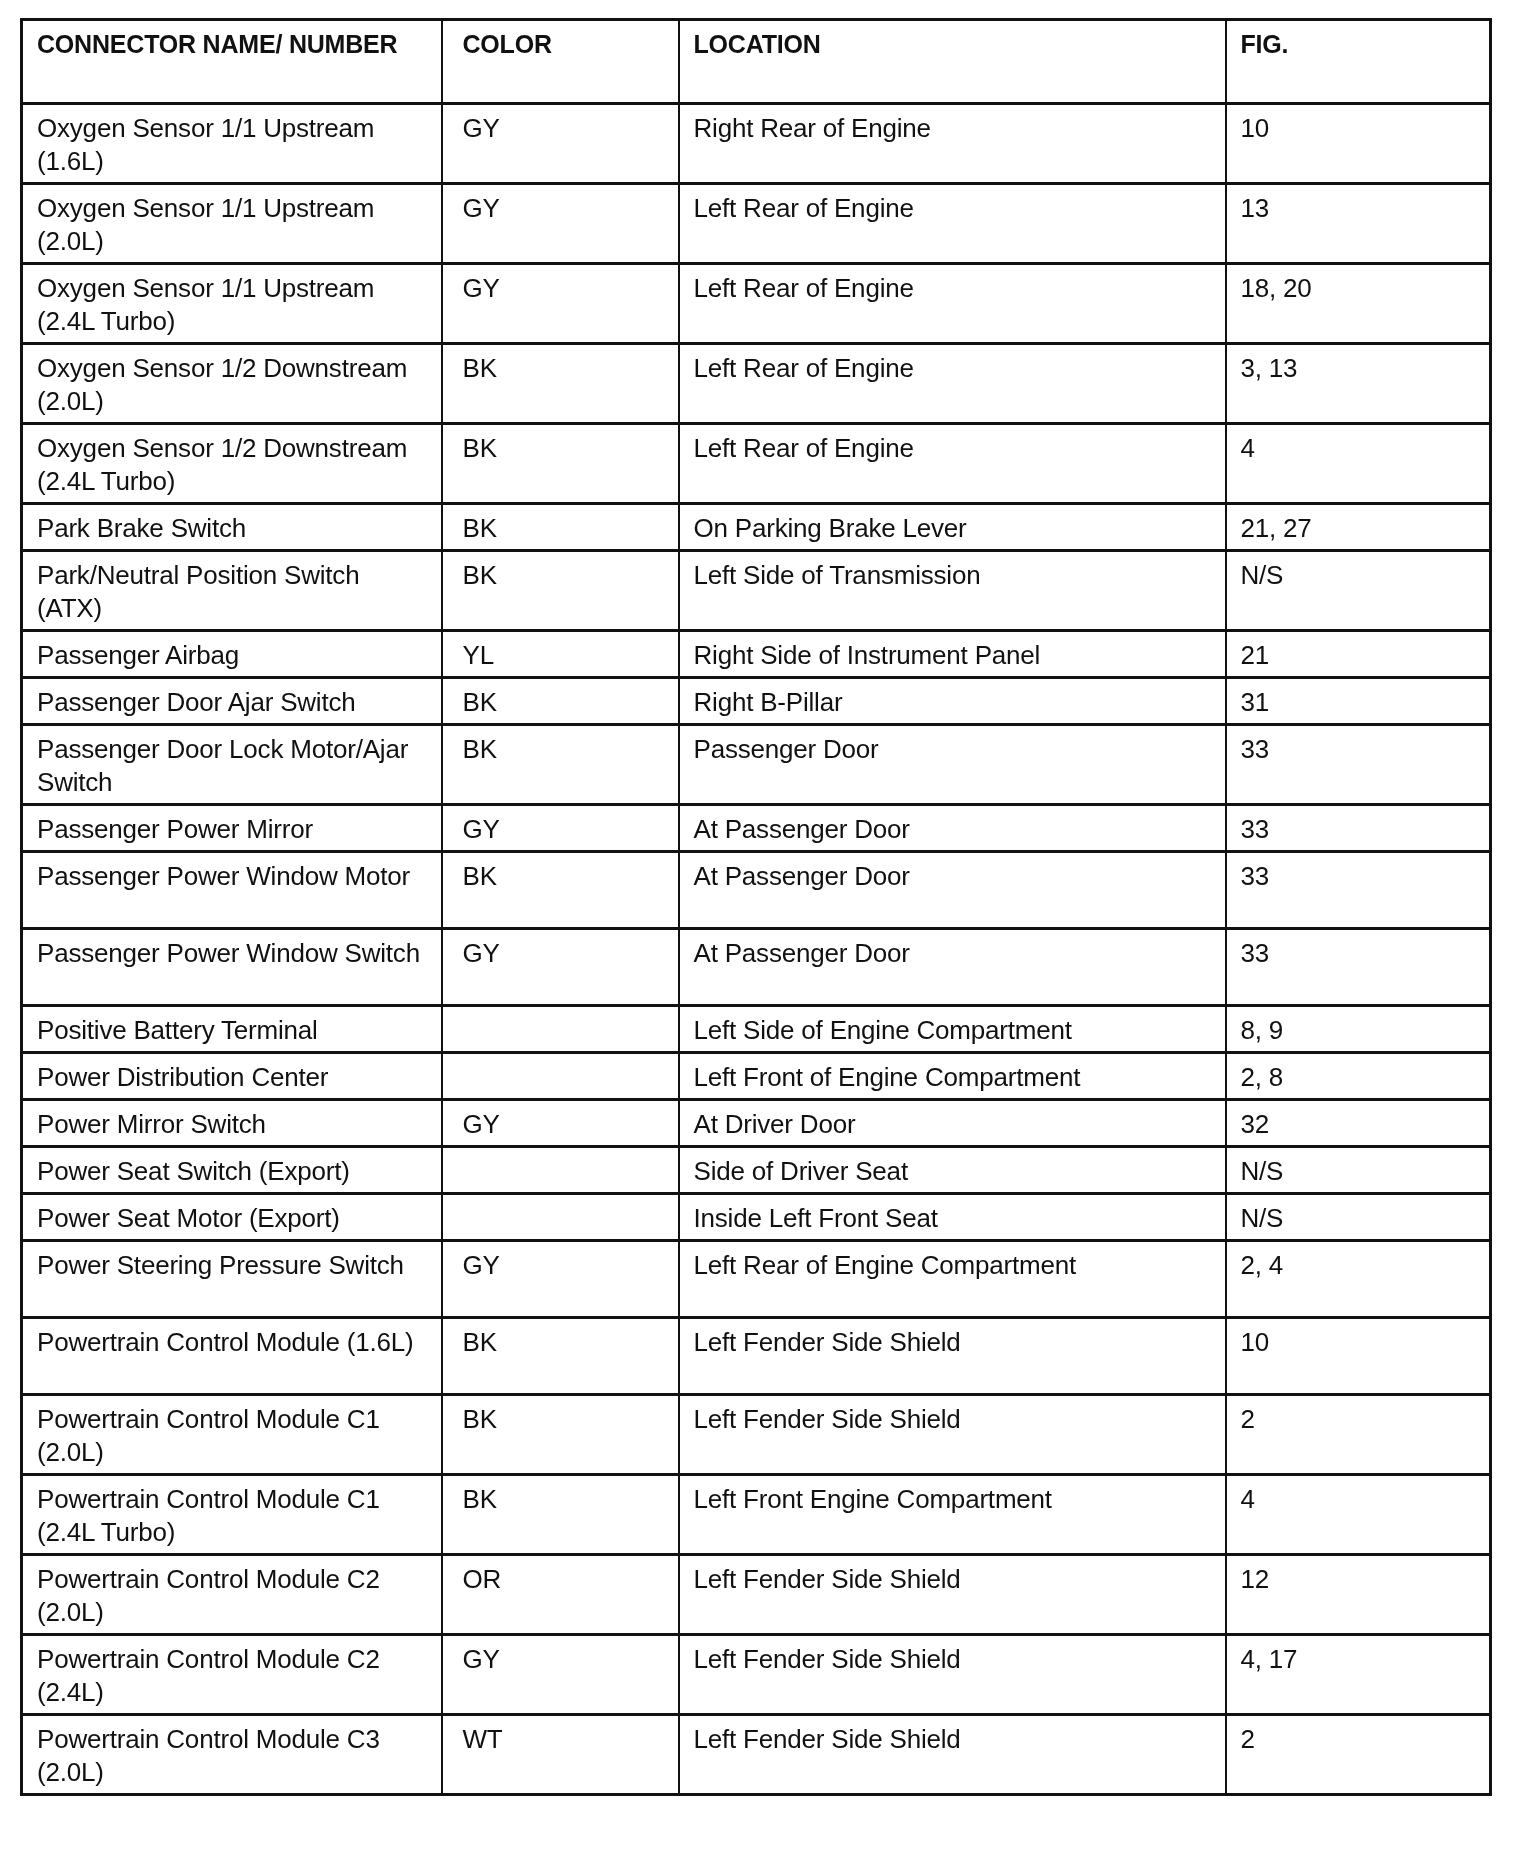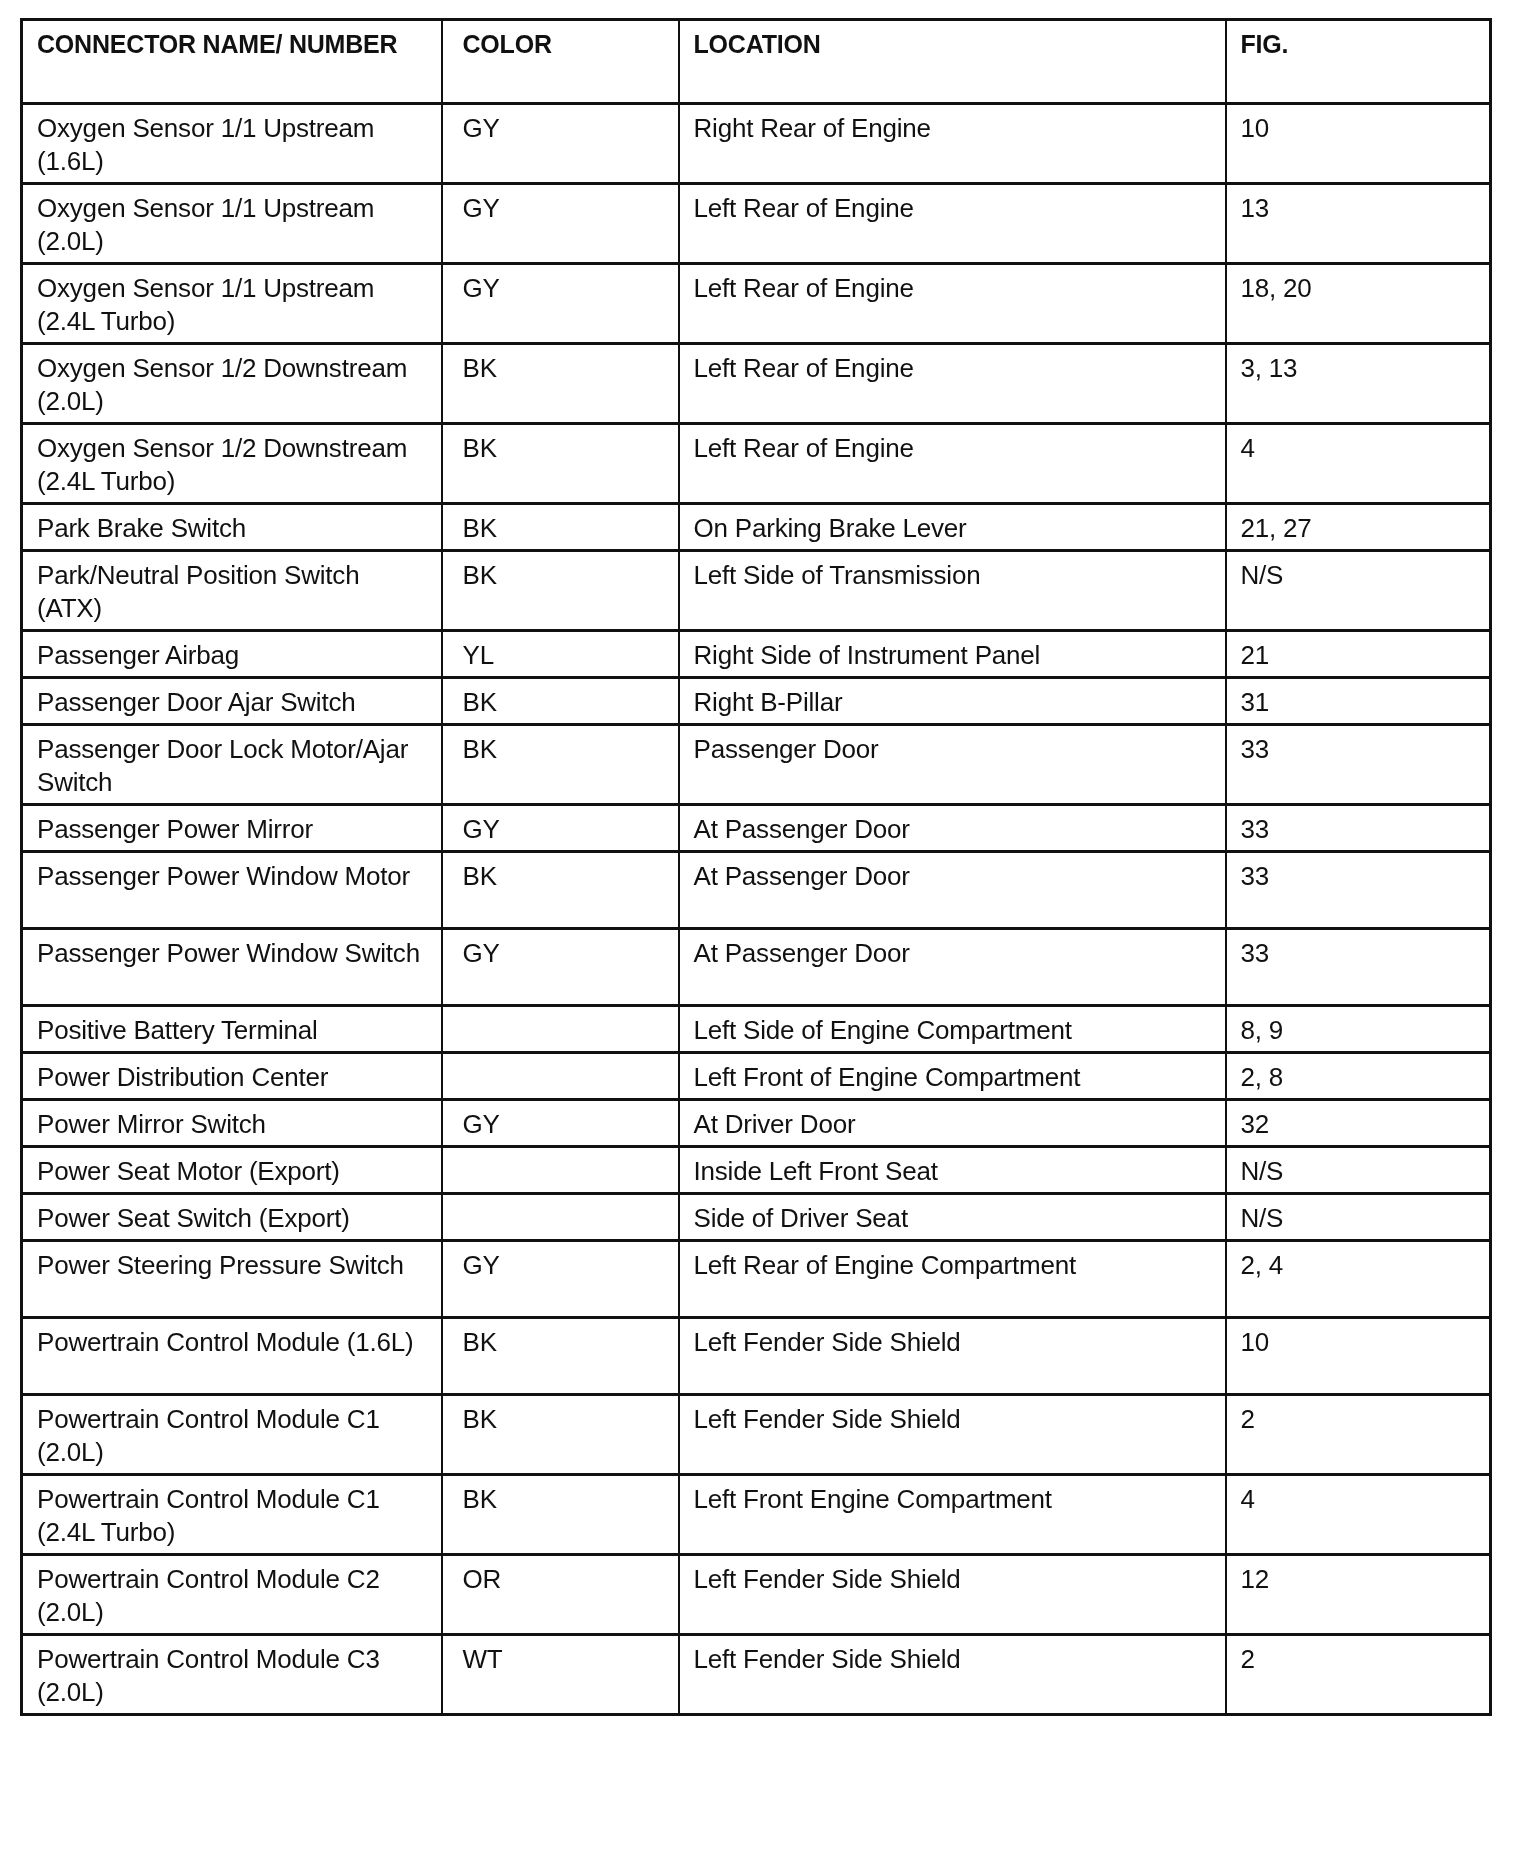--- a/index.html
+++ b/index.html
@@ -137,31 +137,31 @@
       <td class="loc">Left Front of Engine Compartment</td>
       <td class="fig">2, 8</td>
     </tr>
     <tr class="one">
       <td>Power Mirror Switch</td>
       <td class="color">GY</td>
       <td class="loc">At Driver Door</td>
       <td class="fig">32</td>
     </tr>
     <tr class="one">
+      <td>Power Seat Switch (Export)</td>
+      <td class="color"></td>
+      <td class="loc">Side of Driver Seat</td>
+      <td class="fig">N/S</td>
+    </tr>
+    <tr class="one">
       <td>Power Seat Motor (Export)</td>
       <td class="color"></td>
       <td class="loc">Inside Left Front Seat</td>
       <td class="fig">N/S</td>
     </tr>
-    <tr class="one">
-      <td>Power Seat Switch (Export)</td>
-      <td class="color"></td>
-      <td class="loc">Side of Driver Seat</td>
-      <td class="fig">N/S</td>
-    </tr>
     <tr class="two">
       <td>Power Steering Pressure Switch</td>
       <td class="color">GY</td>
       <td class="loc">Left Rear of Engine Compartment</td>
       <td class="fig">2, 4</td>
     </tr>
     <tr class="two">
       <td>Powertrain Control Module (1.6L)</td>
       <td class="color">BK</td>
       <td class="loc">Left Fender Side Shield</td>
@@ -177,20 +177,26 @@
       <td>Powertrain Control Module C1 (2.4L Turbo)</td>
       <td class="color">BK</td>
       <td class="loc">Left Front Engine Compartment</td>
       <td class="fig">4</td>
     </tr>
     <tr class="two">
       <td>Powertrain Control Module C2 (2.0L)</td>
       <td class="color">OR</td>
       <td class="loc">Left Fender Side Shield</td>
       <td class="fig">12</td>
+    </tr>
+    <tr class="two">
+      <td>Powertrain Control Module C2 (2.4L)</td>
+      <td class="color">GY</td>
+      <td class="loc">Left Fender Side Shield</td>
+      <td class="fig">4, 17</td>
     </tr>
     <tr class="two">
       <td>Powertrain Control Module C3 (2.0L)</td>
       <td class="color">WT</td>
       <td class="loc">Left Fender Side Shield</td>
       <td class="fig">2</td>
     </tr>
 
   </tbody>
 </table>

